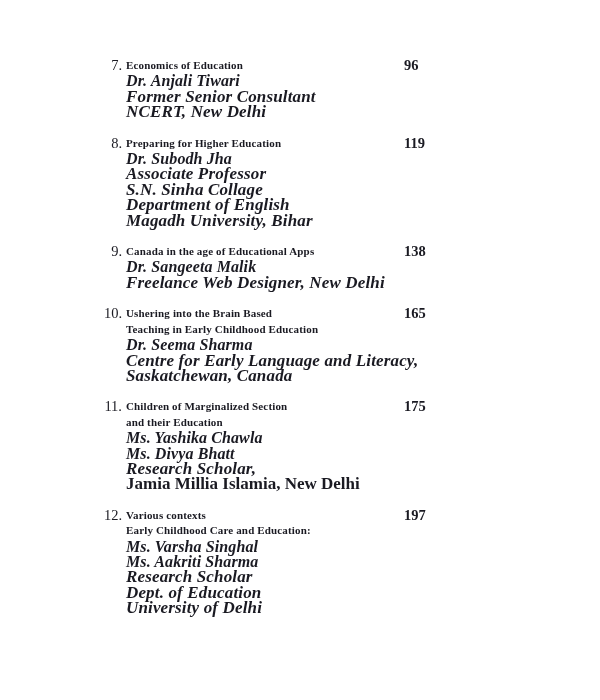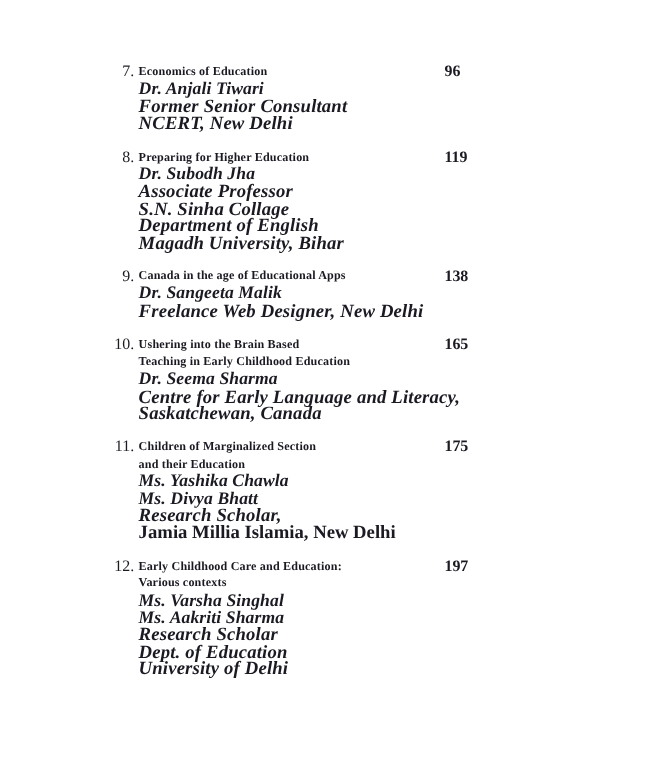--- a/index.html
+++ b/index.html
@@ -175,22 +175,22 @@
             <div class="entry-affil">Research Scholar,</div>
             <div class="entry-affil roman">Jamia Millia Islamia, New Delhi</div>
           </div>
         </div>
       </li>
       <li class="toc-entry">
         <div class="entry-head">
           <span class="entry-num">12.</span>
           <span class="entry-page">197</span>
           <div class="entry-body">
+            <div class="entry-title-line">Various contexts</div>
             <div class="entry-title-line">Early Childhood Care and Education:</div>
-            <div class="entry-title-line">Various contexts</div>
             <div class="entry-author">Ms. Varsha Singhal</div>
             <div class="entry-author">Ms. Aakriti Sharma</div>
             <div class="entry-affil">Research Scholar</div>
             <div class="entry-affil">Dept. of Education</div>
             <div class="entry-affil">University of Delhi</div>
           </div>
         </div>
       </li>
     </ol>
 </div>

